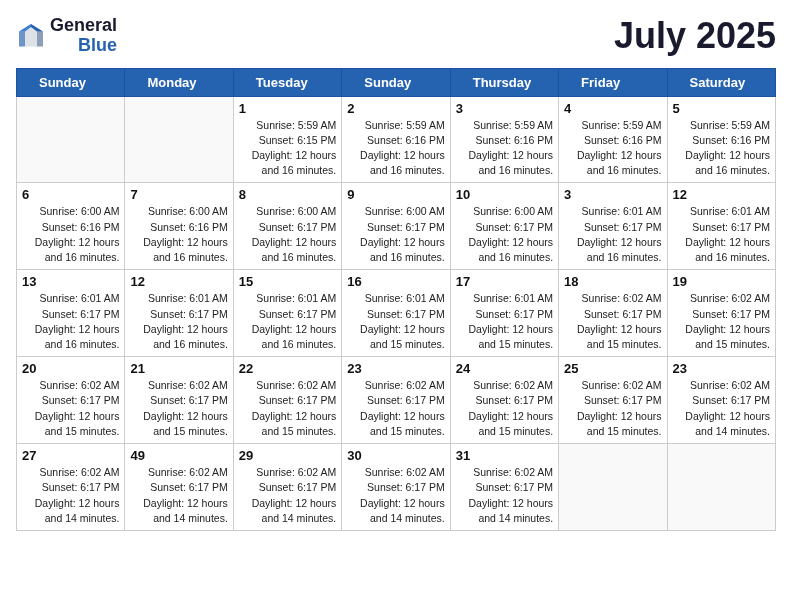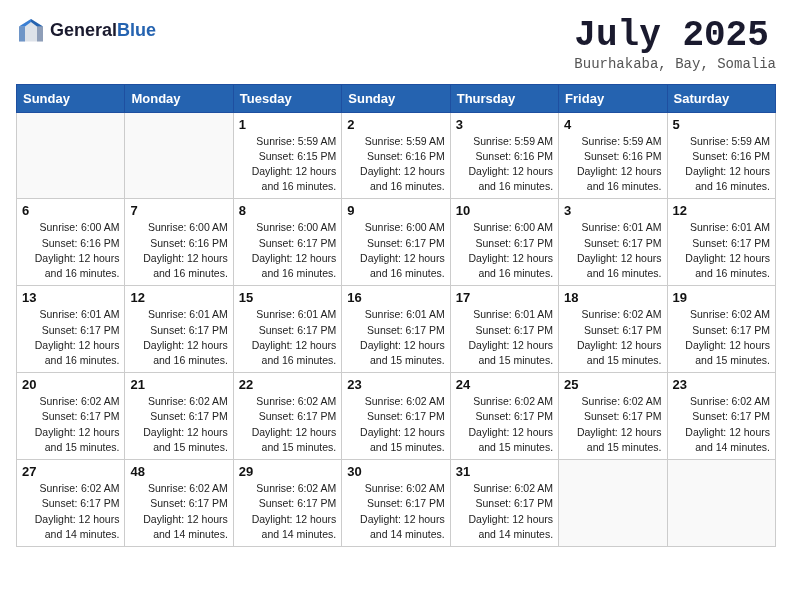--- a/index.html
+++ b/index.html
@@ -16,40 +16,40 @@
       align-items: flex-start;
       margin-bottom: 12px;
     }
     .logo {
       display: flex;
       align-items: center;
       gap: 4px;
     }
     .logo-text {
       display: flex;
-      flex-direction: row;
+      flex-direction: column;
       line-height: 1.1;
     }
     .logo-general {
       font-size: 18px;
       font-weight: bold;
       color: #1a1a2e;
     }
     .logo-blue {
       font-size: 18px;
       font-weight: bold;
       color: #2563b0;
+      text-align: right;
     }
     .logo-icon {
       width: 30px;
       height: 30px;
     }
     .title-block {
-      text-align: left;
-      font-family: Liberation Mono, monospace;
+      text-align: center;
     }
     .month-title {
       font-size: 36px;
       font-weight: bold;
       color: #1a1a2e;
       line-height: 1.1;
     }
     .location {
       font-size: 14px;
       color: #555;
@@ -57,21 +57,21 @@
     .calendar {
       width: 100%;
       border-collapse: collapse;
       border: 1px solid #ccc;
     }
     .calendar th {
       background-color: #2563b0;
       color: #fff;
       font-size: 13px;
       font-weight: bold;
-      padding: 6px 6px;
+      padding: 6px 22px;
       text-align: left;
       border: 1px solid #1e4fa0;
     }
     .calendar td {
       vertical-align: top;
       border: 1px solid #ccc;
       padding: 4px 5px;
       width: 108px;
       min-height: 80px;
       font-size: 10.5px;
@@ -109,21 +109,20 @@
       <polygon points="28,14 36,14 36,34 28,34" fill="#1a3a6e" opacity="0.4"></polygon>
       <polygon points="4,14 12,14 12,34 4,34" fill="#2563b0" opacity="0.6"></polygon>
     </svg>
     <div class="logo-text">
       <span class="logo-general">General</span>
       <span class="logo-blue">Blue</span>
     </div>
   </div>
   <div class="title-block">
     <div class="month-title">July 2025</div>
-    <div class="location">Buurhakaba, Bay, Somalia</div>
   </div>
 </div>
 
 <table class="calendar">
   <thead>
     <tr>
     <th>Sunday</th>
         <th>Monday</th>
         <th>Tuesday</th>
         <th>Sunday</th>
@@ -246,21 +245,21 @@
           <div class="day-num">23</div>
           <div class="day-info">Sunrise: 6:02 AM<br>Sunset: 6:17 PM<br>Daylight: 12 hours and 14 minutes.</div>
         </td>
       </tr>
       <tr class="week-row">
         <td>
           <div class="day-num">27</div>
           <div class="day-info">Sunrise: 6:02 AM<br>Sunset: 6:17 PM<br>Daylight: 12 hours and 14 minutes.</div>
         </td>
         <td>
-          <div class="day-num">48</div>
+          <div class="day-num">49</div>
           <div class="day-info">Sunrise: 6:02 AM<br>Sunset: 6:17 PM<br>Daylight: 12 hours and 14 minutes.</div>
         </td>
         <td>
           <div class="day-num">29</div>
           <div class="day-info">Sunrise: 6:02 AM<br>Sunset: 6:17 PM<br>Daylight: 12 hours and 14 minutes.</div>
         </td>
         <td>
           <div class="day-num">30</div>
           <div class="day-info">Sunrise: 6:02 AM<br>Sunset: 6:17 PM<br>Daylight: 12 hours and 14 minutes.</div>
         </td>

